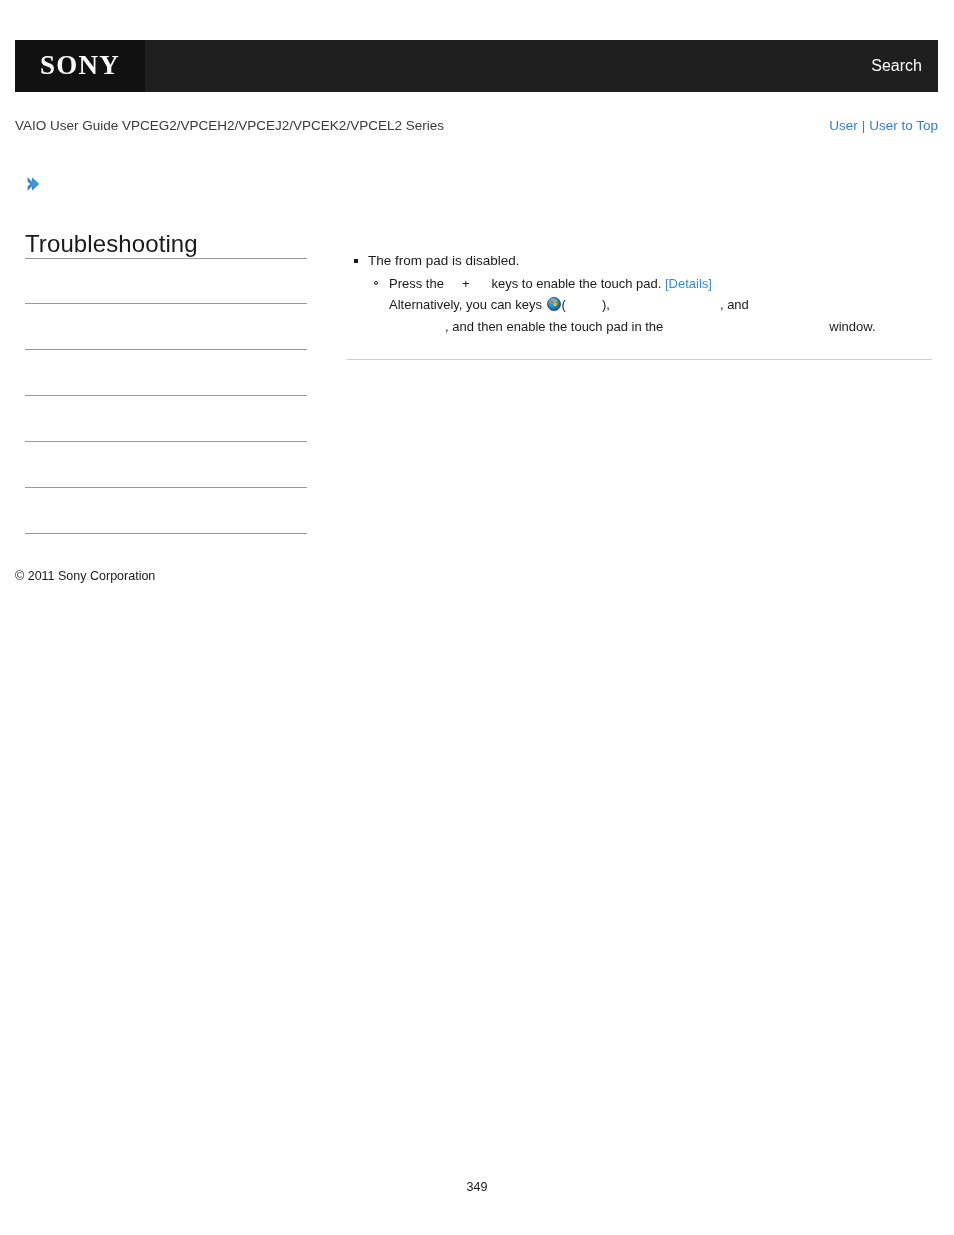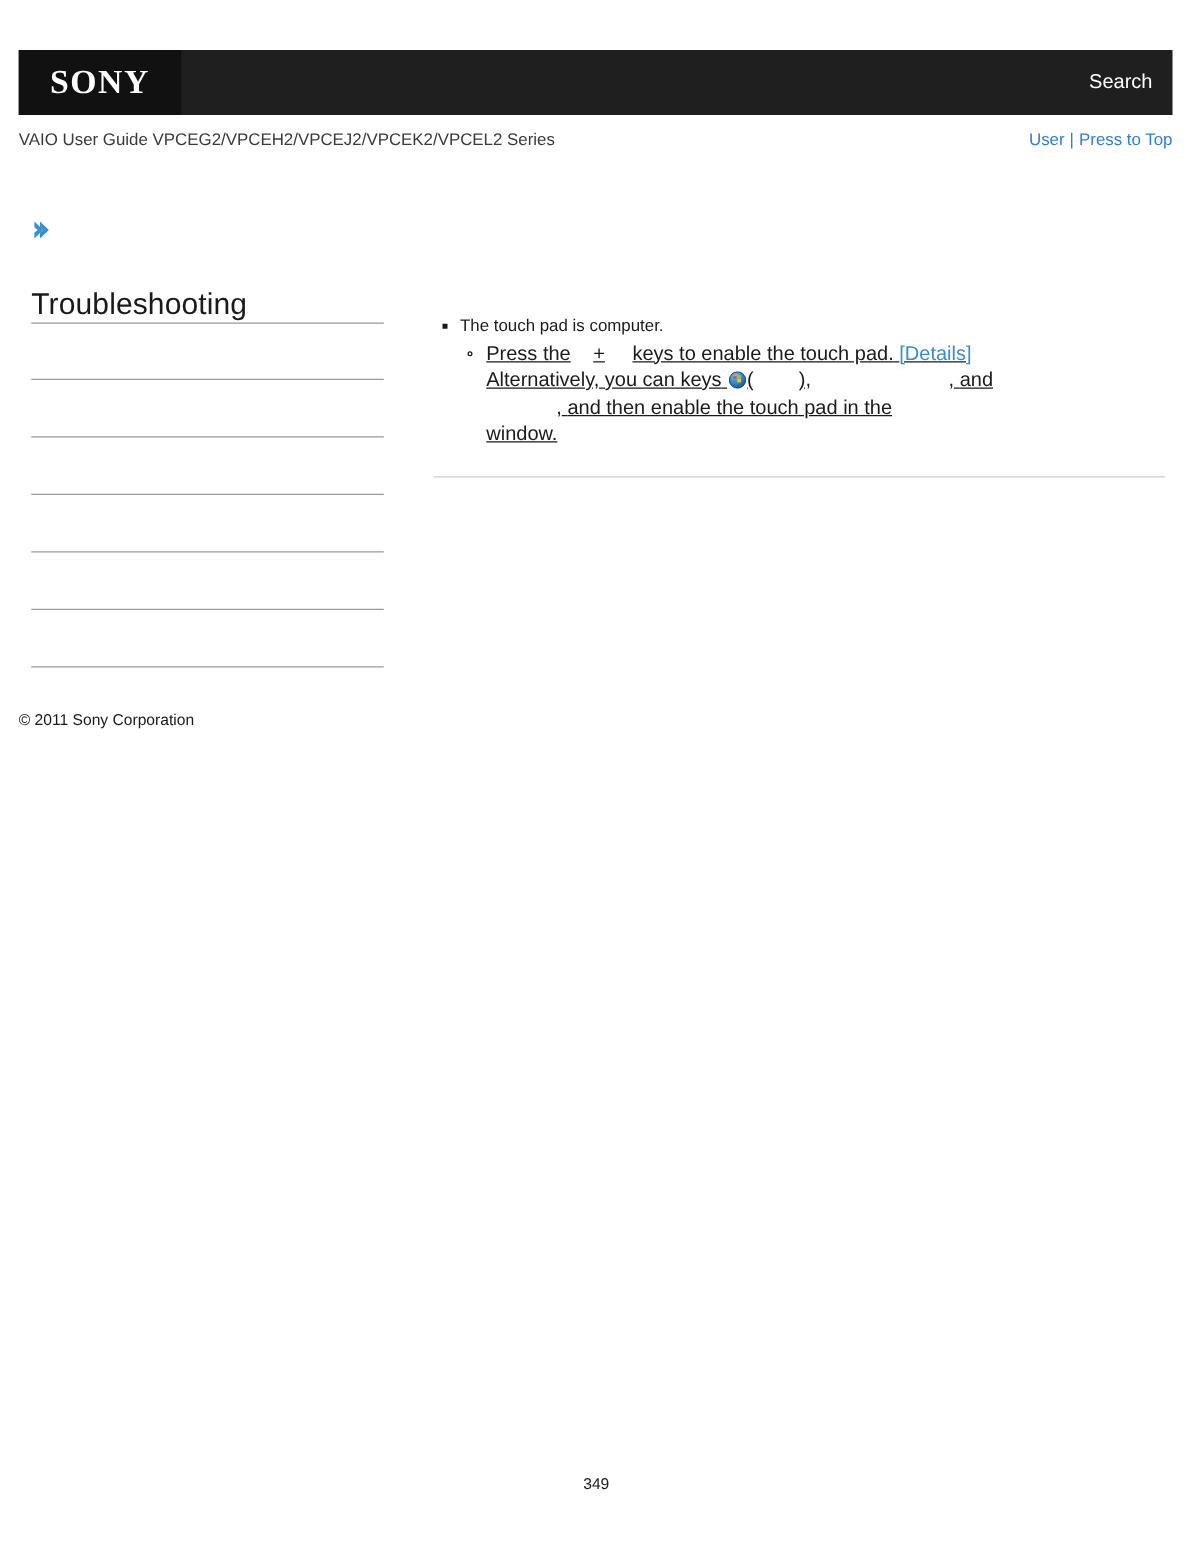--- a/index.html
+++ b/index.html
@@ -62,21 +62,21 @@
     color: #ffffff;
     font-size: 16px;
     text-decoration: none;
     cursor: pointer;
   }
 
   
   .subheader {
     position: absolute;
     left: 15px;
-    top: 104px;
+    top: 118px;
     width: 923px;
     height: 22px;
     text-align: center;
   }
   .guide-title {
     position: absolute;
     left: 0;
     top: 0;
     font-size: 13.5px;
     color: #3a3a3a;
@@ -185,25 +185,24 @@
     background: #1a1a1a;
   }
   ul.lvl2 {
     list-style: none;
     margin: 1px 0 0 0;
     padding: 0;
   }
   ul.lvl2 > li {
     position: relative;
     padding-left: 21px;
-    font-size: 16px;
+    font-size: 13px;
     line-height: 21.5px;
     color: #1a1a1a;
     margin-bottom: 1px;
-    text-decoration: underline;
   }
   ul.lvl2 > li::before {
     content: "";
     position: absolute;
     left: 6px;
     top: 8px;
     width: 4px;
     height: 4px;
     border: 1px solid #1a1a1a;
     border-radius: 50%;
@@ -255,21 +254,21 @@
 
   <div class="header-bar">
     <div class="logo-block">
       <span class="sony-logo">SONY</span>
     </div>
     <a class="search-link">Search</a>
   </div>
 
   <div class="subheader">
     <div class="guide-title">VAIO User Guide VPCEG2/VPCEH2/VPCEJ2/VPCEK2/VPCEL2 Series</div>
-    <div class="nav-links"><a>User</a><span class="nav-sep">|</span><a>Press to Top</a></div>
+    <div class="nav-links"><a>User</a><span class="nav-sep">|</span><a>User to Top</a></div>
   </div>
 
   <div class="sidebar">
 
     <span class="chevron-icon">
       <svg viewBox="0 0 20 20" width="20" height="20" aria-hidden="true">
         <path d="M3.5 3.2 L10.6 10 L3.5 16.8 L3.5 12.2 L6.2 10 L3.5 7.8 Z" fill="#3a8fce"></path>
         <path d="M8.0 3.2 L15.1 10 L8.0 16.8 L8.0 12.2 L10.7 10 L8.0 7.8 Z" fill="#3a8fce"></path>
       </svg>
     </span>
@@ -296,21 +295,21 @@
           <span></span>
         </li>
     </ul>
 
     <div class="copyright">© 2011 Sony Corporation</div>
   </div>
 
   <div class="content">
     <ul class="lvl1">
       <li>
-        <span>The touch pad is computer.</span>
+        <span>The from pad is disabled.</span>
 
         <ul class="lvl2">
 
           <li><span>Press the</span><span class="gap-key"></span><span>+</span><span class="gap-key2"></span><span>keys to enable the touch pad.</span>
             <a class="details-link">[Details]</a><br><span>Alternatively, you can keys</span>
             <span class="win-orb">
               <svg viewBox="0 0 16 16" width="14" height="14" aria-hidden="true">
                 <defs>
                   <radialGradient id="orbg" cx="40%" cy="32%" r="75%">
                     <stop offset="0%" stop-color="#9fd4f2"></stop>

